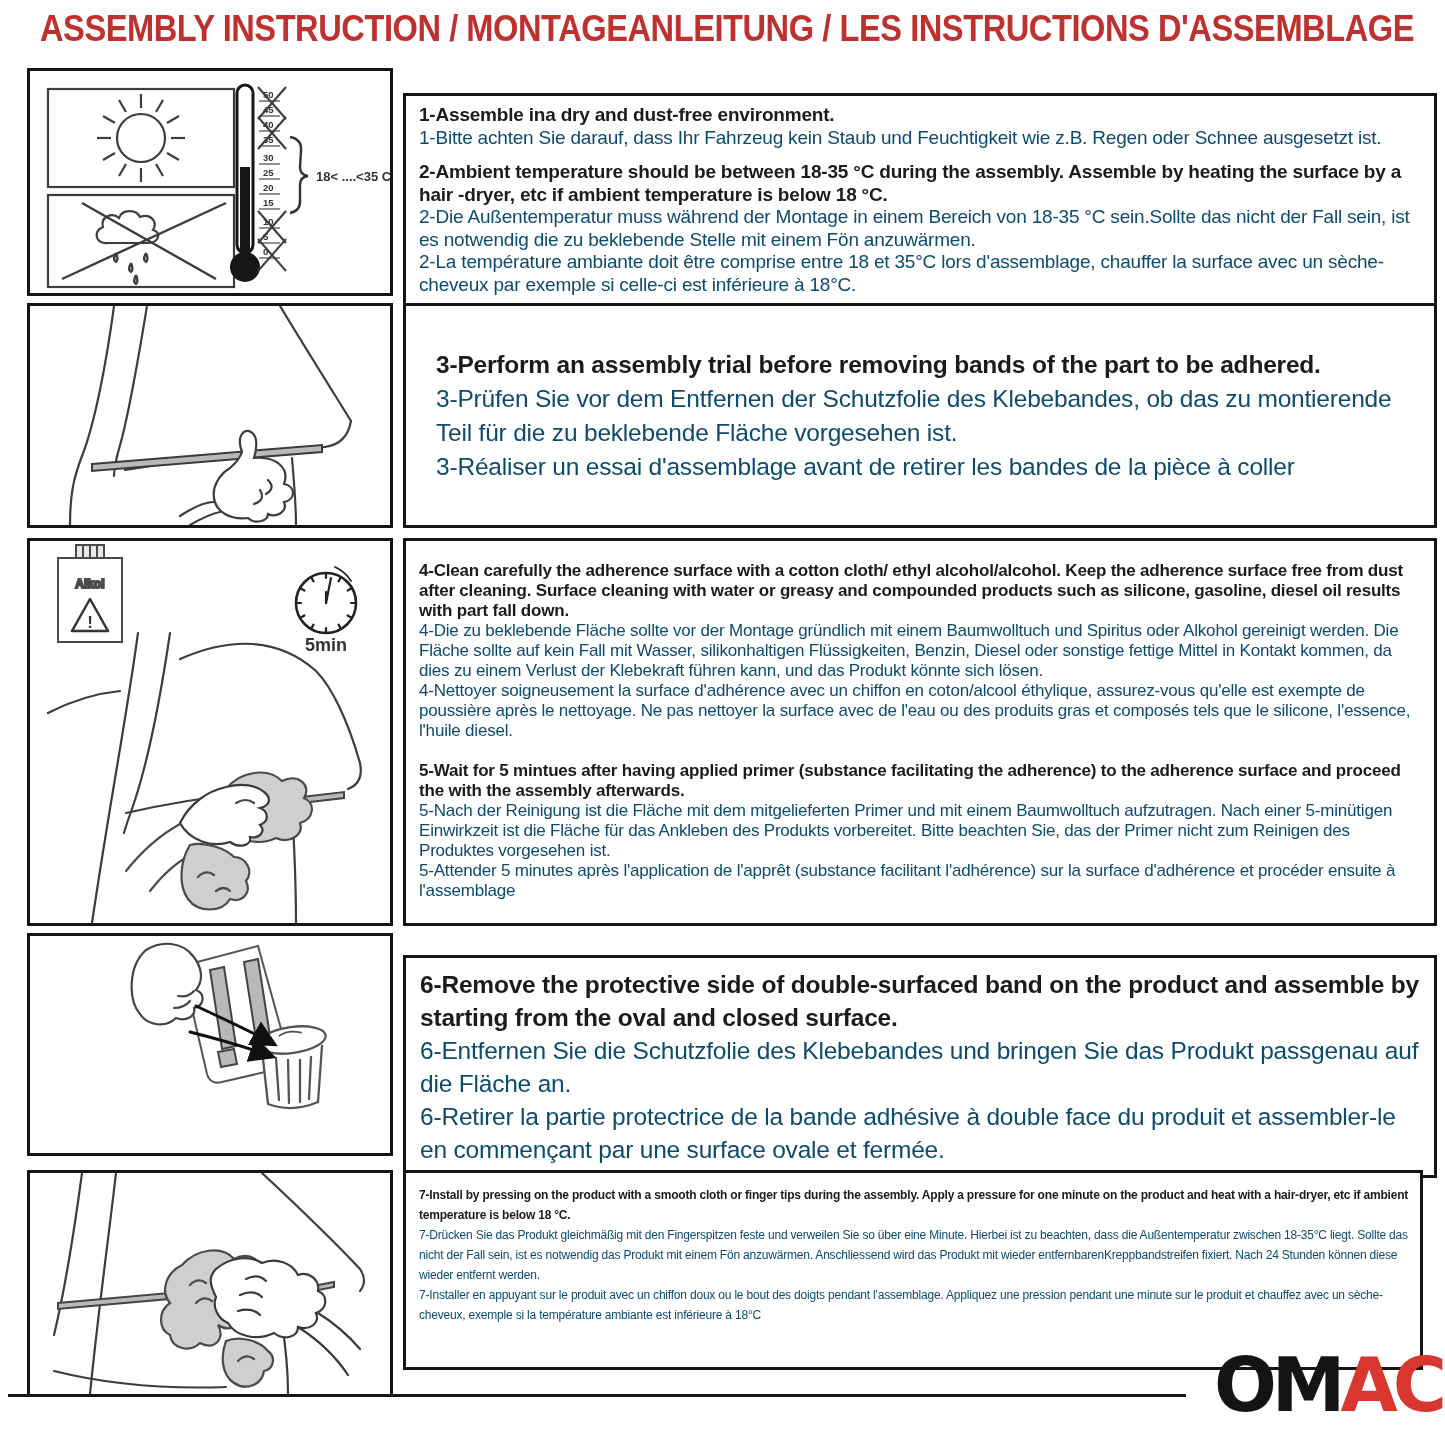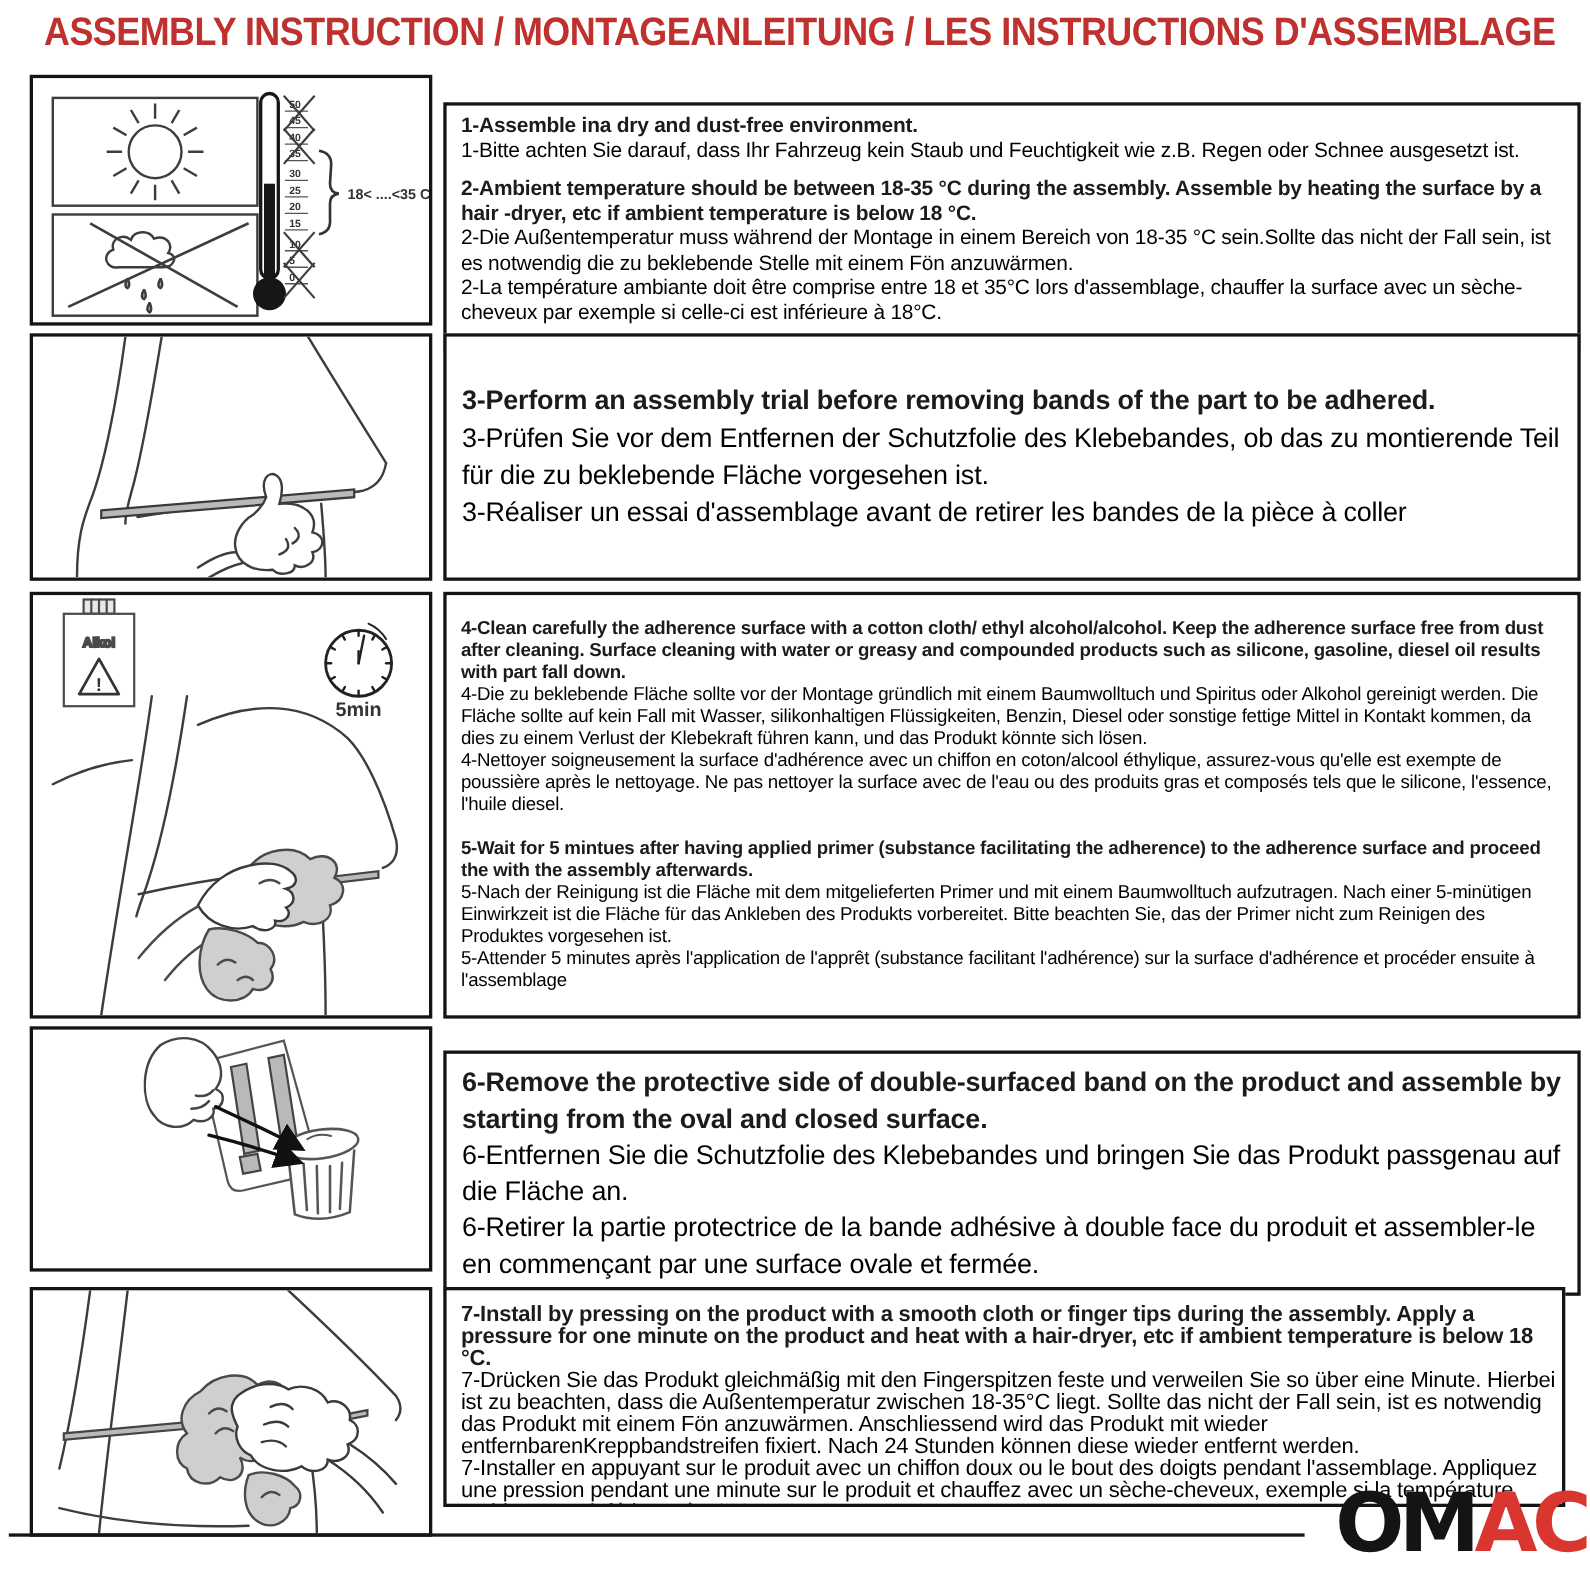--- a/index.html
+++ b/index.html
@@ -7,29 +7,29 @@
         font-family:"Liberation Sans",sans-serif;color:#222;}
   .title{position:absolute;left:40px;top:8px;font-size:36px;font-weight:700;
          color:#bf312e;white-space:nowrap;letter-spacing:-0.5px;}
   .panel{position:absolute;border:3px solid #141414;background:#fff;box-sizing:border-box;overflow:hidden;}
   .s1i{left:27px;top:68px;width:366px;height:228px;}
   .s2i{left:27px;top:303px;width:366px;height:225px;}
   .s3i{left:27px;top:538px;width:366px;height:388px;}
   .s4i{left:27px;top:933px;width:366px;height:223px;}
   .s5i{left:27px;top:1170px;width:366px;height:227px;}
   .s1t{left:403px;top:68px;width:1034px;height:228px;padding:8px 14px 0 13px;font-size:19px;line-height:22.5px;margin-top:25px;}
-  .s2t{left:403px;top:303px;width:1034px;height:225px;padding:0 14px;font-size:24.5px;line-height:34px;
+  .s2t{left:403px;top:303px;width:1034px;height:225px;padding:0 30px;font-size:24.5px;line-height:34px;
        display:flex;flex-direction:column;justify-content:center;}
   .s3t{left:403px;top:538px;width:1034px;height:388px;padding:20px 10px 0 13px;font-size:17px;line-height:20px;}
   .s4t{left:403px;top:955px;width:1034px;height:223px;padding:0 14px;font-size:24.5px;line-height:33px;
        display:flex;flex-direction:column;justify-content:center;}
-  .s5t{left:403px;top:1170px;width:1020px;height:200px;padding:12px 0 0 13px;font-size:20px;line-height:20px;}
+  .s5t{left:403px;top:1170px;width:1020px;height:200px;padding:12px 0 0 13px;font-size:12px;line-height:20px;}
   .panel p{margin:0;letter-spacing:-0.2px;}
   p.en{font-weight:700;color:#1b1b1b;}
-  p.de,p.fr{font-weight:400;color:#000000;}
+  p.de,p.fr{font-weight:400;color:#0c4a6e;}
   .gap12{height:12px;} .gap20{height:20px;}
   .illu{width:100%;height:100%;display:block;}
   .illu text{font-family:"Liberation Sans",sans-serif;fill:#333;}
   .bottom-rule{position:absolute;left:8px;top:1394px;width:1178px;height:3px;background:#161616;}
   .logo{position:absolute;left:1186px;top:1348px;width:256px;text-align:right;white-space:nowrap;
         font-family:"DejaVu Sans",sans-serif;font-weight:700;font-size:74px;line-height:1;letter-spacing:-5px;}
   .logo .blk{color:#141414;} .logo .red{color:#d8362f;}
 </style>
 </head>
 <body>

